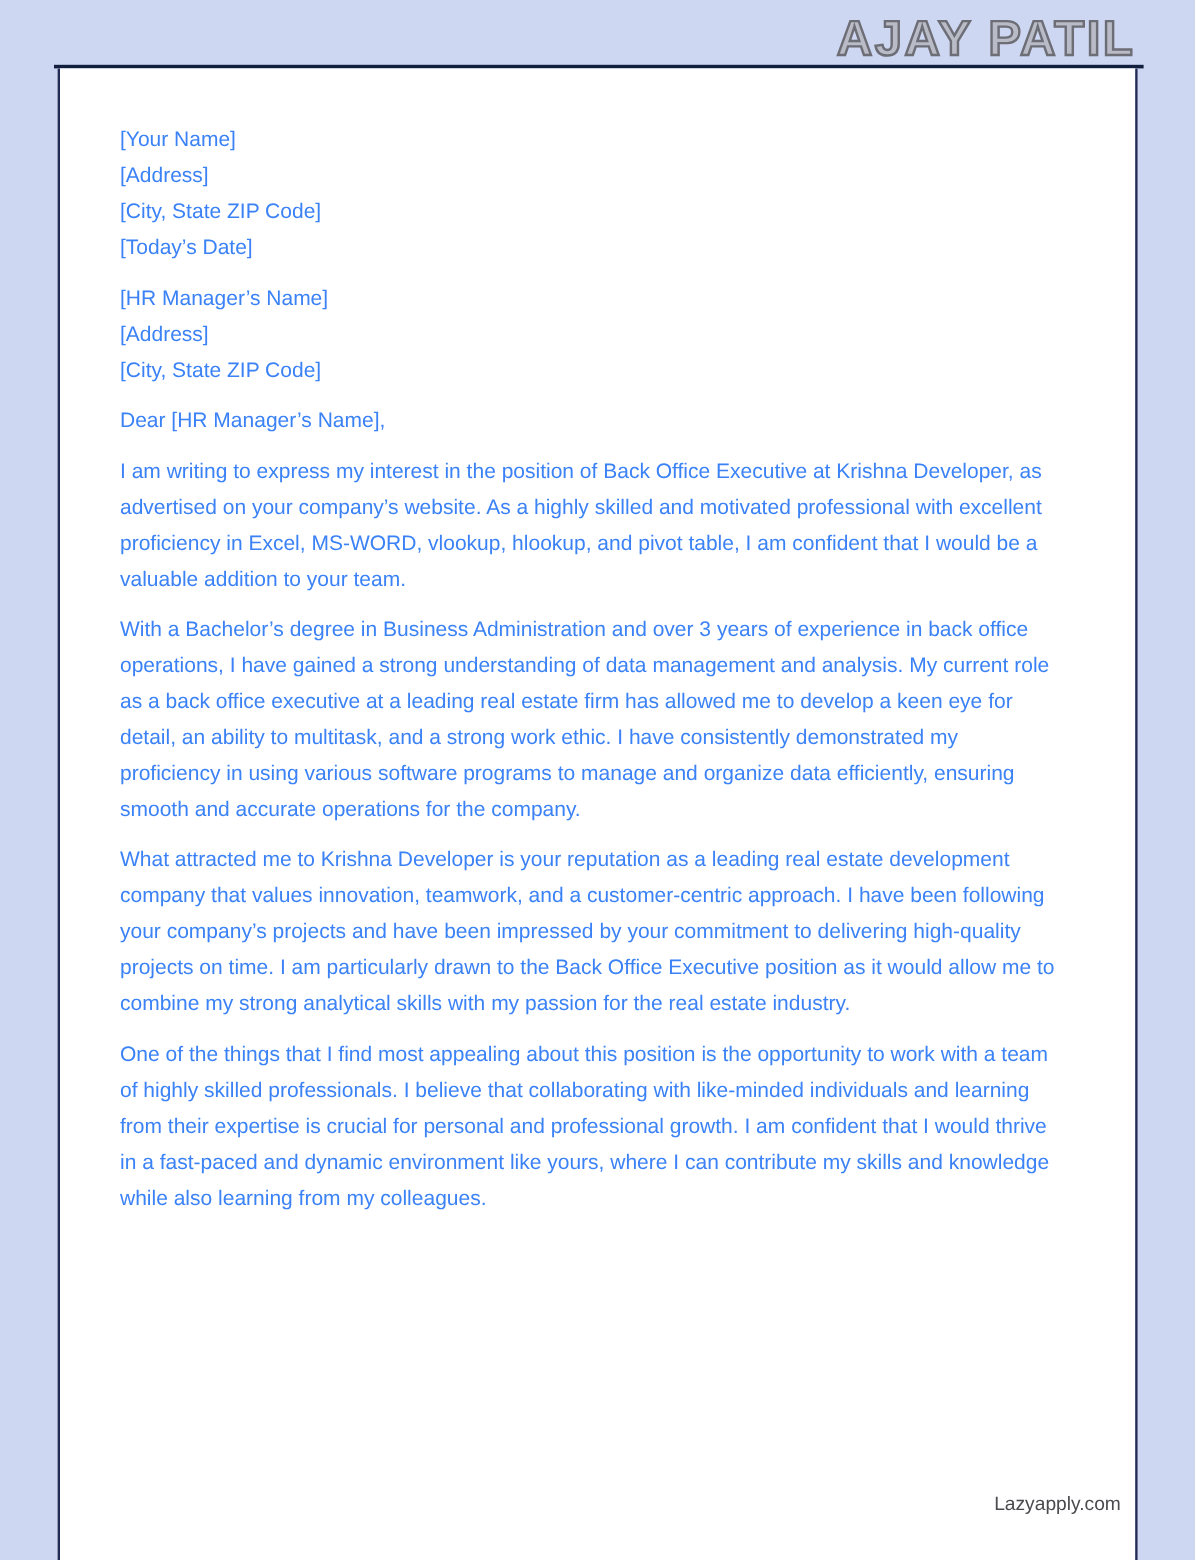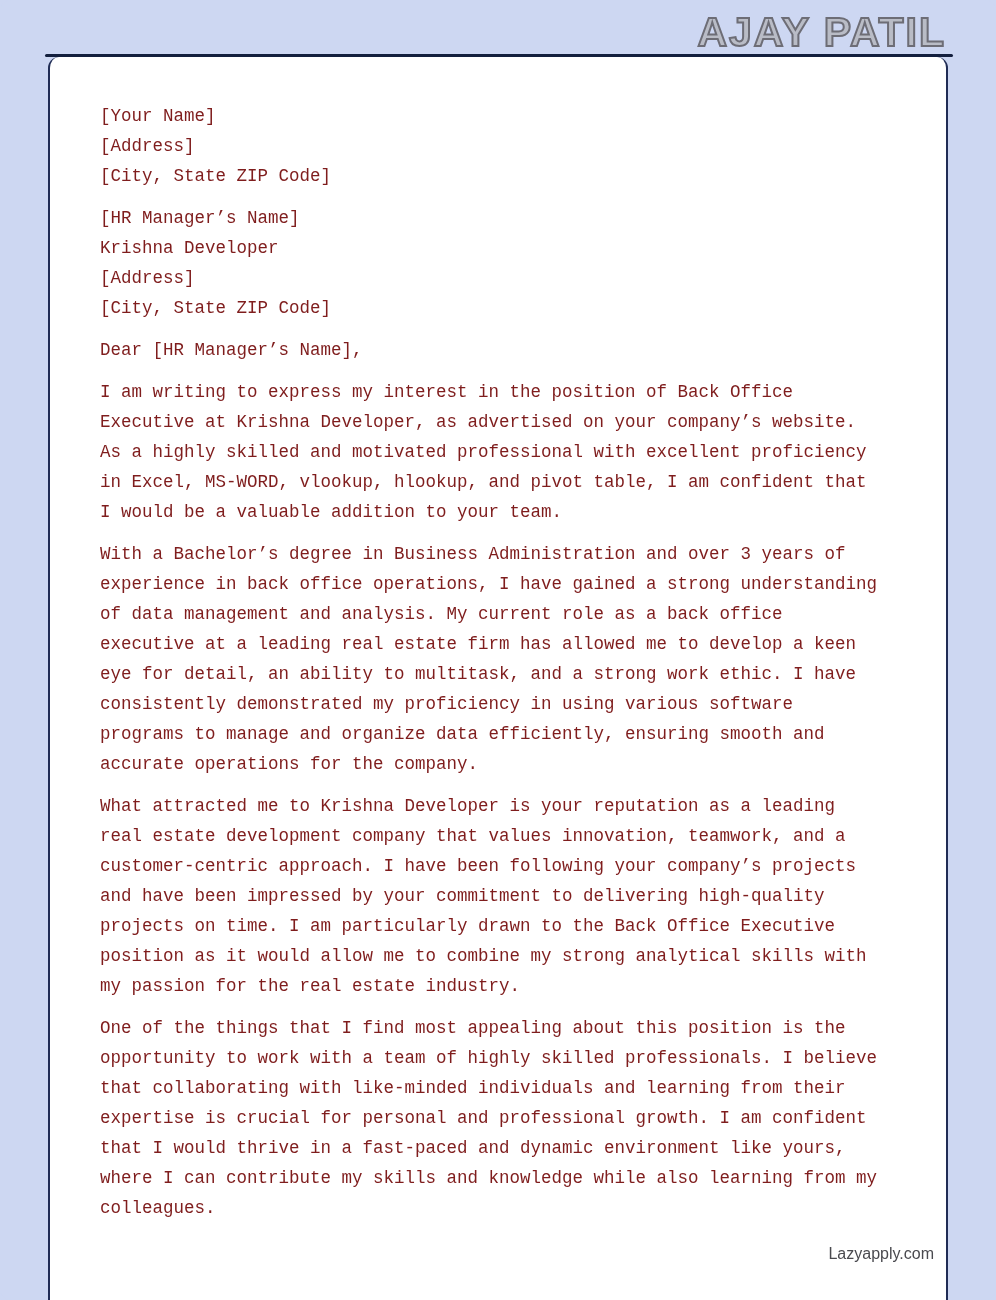--- a/index.html
+++ b/index.html
@@ -1,15 +1,15 @@
 <!DOCTYPE html>
 <html><head>
 <meta charset="utf-8">
 <style>
-  * { box-sizing: border-box; margin: 0; padding: 0; border-radius: 11px; }
+  * { box-sizing: border-box; margin: 0; padding: 0; }
   html, body {
     width: 996px;
     height: 1300px;
     overflow: hidden;
     background: #cdd7f2;
     font-family: "Liberation Sans", "DejaVu Sans", sans-serif;
   }
   .canvas {
     position: relative;
     width: 996px;
@@ -40,24 +40,23 @@
     left: 48px;
     top: 57px;
     width: 900px;
     height: 1400px; 
     background: #ffffff;
     border: 2px solid #202c55;
     border-top: none;
   }
   .letter {
     padding: 44px 66px 0 50px;
-    color: #7f1d1d;
+    color: #3b82f6;
     font-size: 17.5px;
     line-height: 30px;
-    font-family: Liberation Mono, monospace;
   }
   .block { margin: 0; }
   .block + .block,
   .salutation,
   .letter p {
     margin-top: 12px;
   }
   .watermark {
     position: absolute;
     top: 1188px;
@@ -75,25 +74,25 @@
 
   <div class="header-rule"></div>
 
   <div class="page">
     <div class="letter">
 
       <div class="block">
         <div>[Your Name]</div>
         <div>[Address]</div>
         <div>[City, State ZIP Code]</div>
+        <div>[Today’s Date]</div>
       </div>
 
       <div class="block">
         <div>[HR Manager’s Name]</div>
-        <div>Krishna Developer</div>
         <div>[Address]</div>
         <div>[City, State ZIP Code]</div>
       </div>
 
       <div class="salutation">Dear [HR Manager’s Name],</div>
 
       <p>I am writing to express my interest in the position of Back Office Executive at Krishna Developer, as advertised on your company’s website. As a highly skilled and motivated professional with excellent proficiency in Excel, MS-WORD, vlookup, hlookup, and pivot table, I am confident that I would be a valuable addition to your team.</p>
       <p>With a Bachelor’s degree in Business Administration and over 3 years of experience in back office operations, I have gained a strong understanding of data management and analysis. My current role as a back office executive at a leading real estate firm has allowed me to develop a keen eye for detail, an ability to multitask, and a strong work ethic. I have consistently demonstrated my proficiency in using various software programs to manage and organize data efficiently, ensuring smooth and accurate operations for the company.</p>
       <p>What attracted me to Krishna Developer is your reputation as a leading real estate development company that values innovation, teamwork, and a customer-centric approach. I have been following your company’s projects and have been impressed by your commitment to delivering high-quality projects on time. I am particularly drawn to the Back Office Executive position as it would allow me to combine my strong analytical skills with my passion for the real estate industry.</p>
       <p>One of the things that I find most appealing about this position is the opportunity to work with a team of highly skilled professionals. I believe that collaborating with like-minded individuals and learning from their expertise is crucial for personal and professional growth. I am confident that I would thrive in a fast-paced and dynamic environment like yours, where I can contribute my skills and knowledge while also learning from my colleagues.</p>

